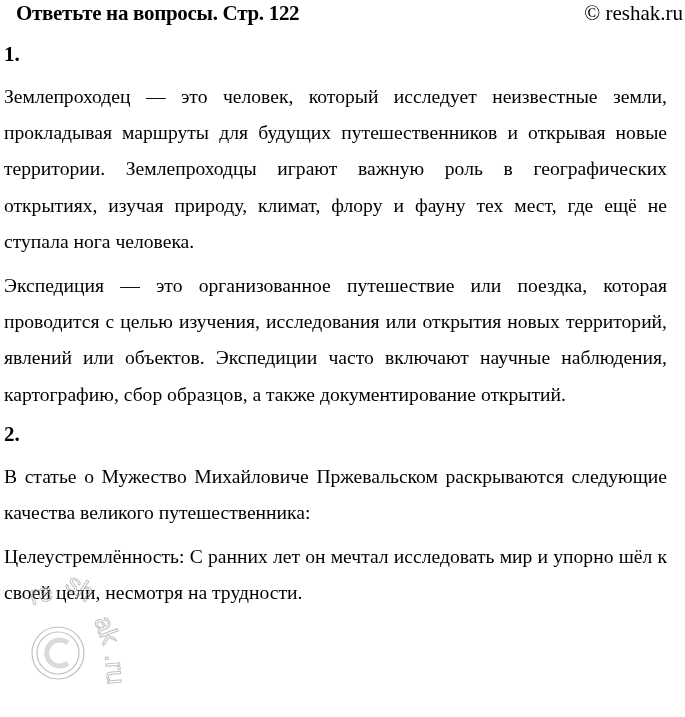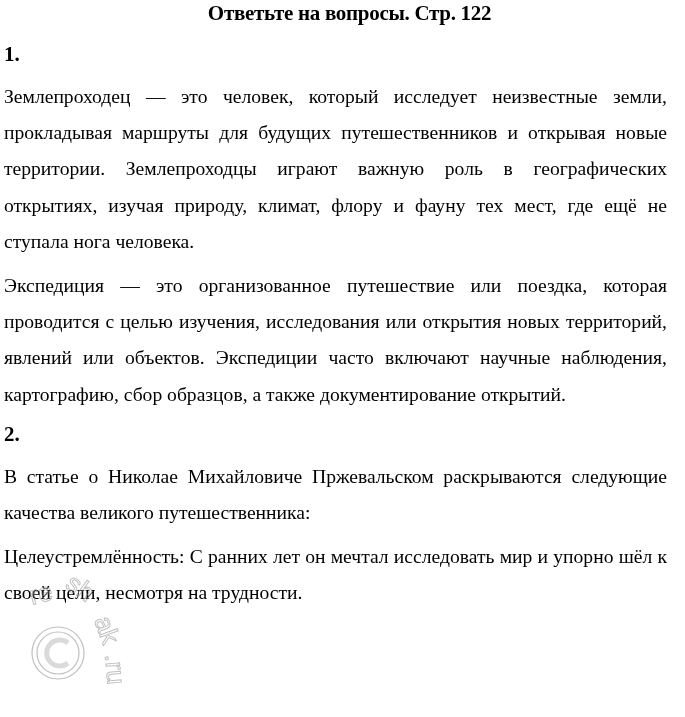--- a/index.html
+++ b/index.html
@@ -16,21 +16,21 @@
       color: #000000;
     }
     .page {
       position: absolute;
       left: 4px;
       top: 0;
       width: 679px;
     }
     .header {
       display: flex;
-      justify-content: center;
+      justify-content: space-between;
       align-items: baseline;
       height: 26px;
       margin-top: 0px;
       margin-left: 12px;
     }
     .header-title {
       font-weight: bold;
       font-size: 21px;
       letter-spacing: -0.3px;
       line-height: 26px;
@@ -65,31 +65,32 @@
       pointer-events: none;
       opacity: 0.55;
     }
   </style>
 </head>
 <body>
 
 <div class="page">
   <div class="header">
     <span class="header-title">Ответьте на вопросы. Стр. 122</span>
+    <span class="header-site">© reshak.ru</span>
   </div>
 
   <div>
     <div class="qnum">1.</div>
     <p class="para first">Землепроходец — это человек, который исследует неизвестные земли, прокладывая маршруты для будущих путешественников и открывая новые территории. Землепроходцы играют важную роль в географических открытиях, изучая природу, климат, флору и фауну тех мест, где ещё не ступала нога человека.</p>
     <p class="para">Экспедиция — это организованное путешествие или поездка, которая проводится с целью изучения, исследования или открытия новых территорий, явлений или объектов. Экспедиции часто включают научные наблюдения, картографию, сбор образцов, а также документирование открытий.</p>
   </div>
 
   <div>
     <div class="qnum" style="margin-top:3px;">2.</div>
-    <p class="para first">В статье о Николае Михайловиче Пржевальском раскрываются следующие качества великого путешественника:</p>
+    <p class="para first">В статье о Мужество Михайловиче Пржевальском раскрываются следующие качества великого путешественника:</p>
     <p class="para">Целеустремлённость: С ранних лет он мечтал исследовать мир и упорно шёл к своей цели, несмотря на трудности.</p>
   </div>
 </div>
 
 <div class="watermark">
   <svg width="120" height="130" viewBox="0 0 120 130">
     <g fill="none" stroke="#8c8c8c" stroke-width="1.2">
       <circle cx="38" cy="88" r="26"></circle>
       <circle cx="38" cy="88" r="21"></circle>
       <path d="M48 78 A13 13 0 1 0 48 98" stroke-width="5" stroke="#bdbdbd"></path>

